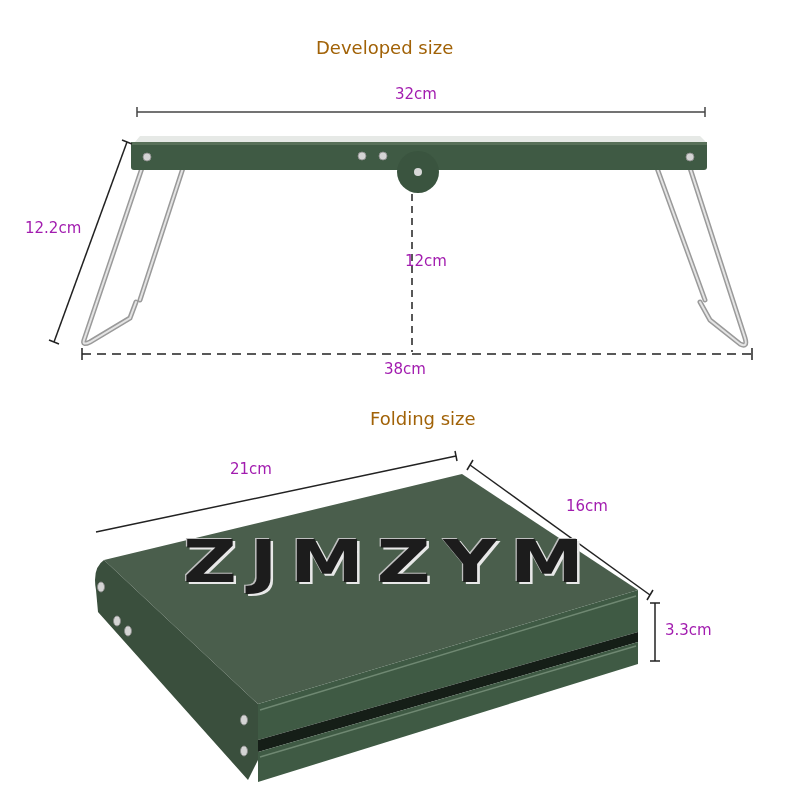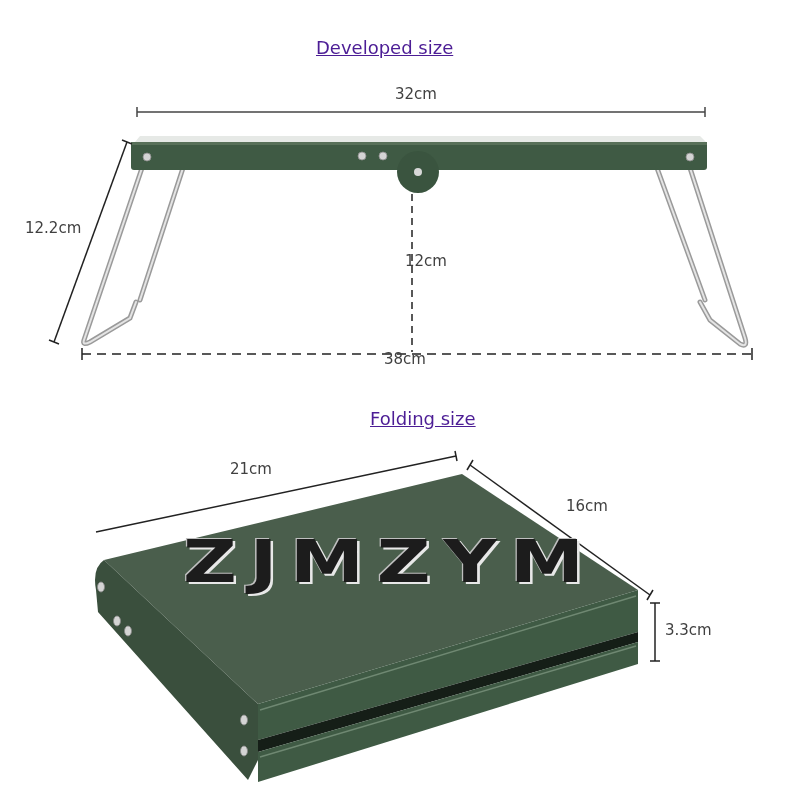--- a/index.html
+++ b/index.html
@@ -1,19 +1,19 @@
 <!DOCTYPE html>
 <html><head>
   <meta charset="utf-8">
   <style>
     html, body { margin: 0; padding: 0; background: #ffffff; }
     body { width: 800px; height: 800px; position: relative; overflow: hidden;
            font-family: "DejaVu Sans", "Liberation Sans", sans-serif; color: #1a1a1a; }
-    .lbl { position: absolute; font-size: 15px; color: #404040; white-space: nowrap; }
-    .title { position: absolute; font-size: 18px; color: #4c1d95; white-space: nowrap; text-decoration: underline; }
+    .lbl { position: absolute; font-size: 15px; color: #a21caf; white-space: nowrap; }
+    .title { position: absolute; font-size: 18px; color: #a16207; white-space: nowrap; }
     svg.stage { position: absolute; left: 0; top: 0; }
     .watermark { position: absolute; left: 183px; top: 528px; font-size: 58px; font-weight: bold;
                  letter-spacing: 10px; color: #1c1c1c; font-family: "DejaVu Sans", sans-serif;
                  transform: scaleX(1.28); transform-origin: left top;
                  text-shadow: 2px 2px 0 #e8e8e8, -1px -1px 0 #bfbfbf; }
   </style>
 </head>
 <body>
 
 <svg class="stage" width="800" height="800" viewBox="0 0 800 800">
@@ -107,20 +107,20 @@
       <ellipse cx="244" cy="720" rx="3.5" ry="5"></ellipse>
       <ellipse cx="244" cy="751" rx="3.5" ry="5"></ellipse>
     </g>
   </g>
 </svg>
 
 <div class="title" style="left:316px; top:37px;">Developed size</div>
 <div class="lbl" style="left:395px; top:85px;">32cm</div>
 <div class="lbl" style="left:25px; top:219px;">12.2cm</div>
 <div class="lbl" style="left:405px; top:252px;">12cm</div>
-<div class="lbl" style="left:384px; top:350px;">38cm</div>
+<div class="lbl" style="left:384px; top:360px;">38cm</div>
 
 <div class="title" style="left:370px; top:408px;">Folding size</div>
 <div class="lbl" style="left:230px; top:460px;">21cm</div>
 <div class="lbl" style="left:566px; top:497px;text-align:right;">16cm</div>
 <div class="lbl" style="left:665px; top:621px;">3.3cm</div>
 
 <div class="watermark">ZJMZYM</div>
 
 </body></html>

